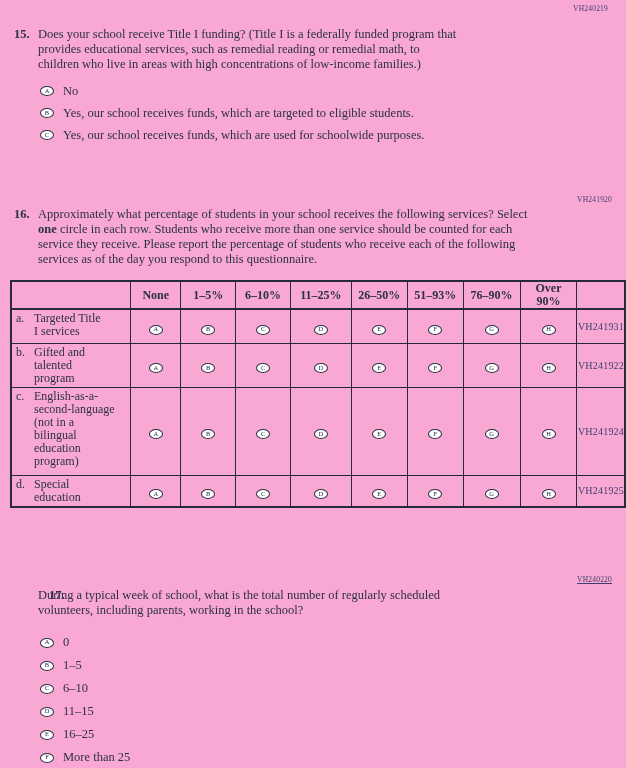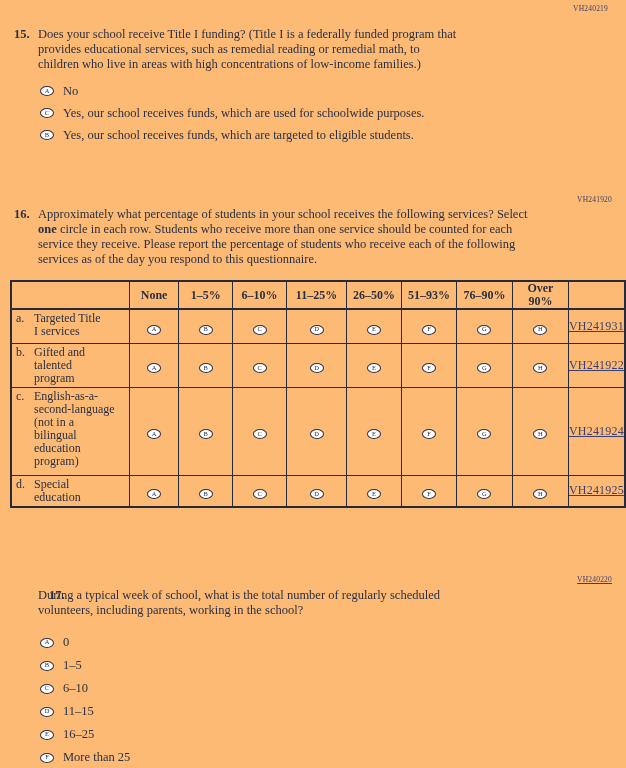--- a/index.html
+++ b/index.html
@@ -1,18 +1,18 @@
 <!DOCTYPE html>
 <html><head>
 <meta charset="utf-8">
 <style>
   * { margin:0; padding:0; box-sizing:border-box; }
   body { background:#ffffff; }
   .page {
-    position:relative; width:626px; height:768px; background:#fdba74;
+    position:relative; width:626px; height:768px; background:#f9a8d4;
     font-family:"Liberation Serif", serif; color:#2a3045; overflow:hidden;
   }
   .fcode {
     position:absolute; font-size:7.5px; color:#3b3e6e; letter-spacing:.2px;
     font-family:"Liberation Serif", serif;
   }
   .qnum { position:absolute; font-weight:bold; font-size:12.5px; }
   .qtext { position:absolute; font-size:12.5px; line-height:15px; }
   .pre { white-space:pre-line; }
   .opts { position:absolute; }
@@ -36,23 +36,22 @@
   .hdr {
     font-size:12px; font-weight:bold; text-align:center; vertical-align:middle;
     line-height:13px; white-space:pre-line;
   }
   .rowlab { vertical-align:top; text-align:left; }
   .rowlab .wrap { display:flex; padding:2px 1px 2px 4px; }
   .rowlet { width:18px; flex:0 0 auto; font-size:12px; line-height:13px; }
   .rowtxt { font-size:12px; line-height:13px; white-space:pre-line; }
   .bcell { text-align:center; vertical-align:middle; }
   .ccell {
-    text-align:left; vertical-align:middle; font-size:12px; color:#3b3e6e;
+    text-align:right; vertical-align:middle; font-size:10px; color:#3b3e6e;
     letter-spacing:.2px;
-    text-decoration:underline;
   }
 </style>
 </head>
 <body>
 
 <div class="page">
 
   <span class="fcode" style="top:4px; right:18px;">VH240219</span>
   <span class="qnum" style="left:14px; top:27px;">15.</span>
   <div class="qtext pre" style="left:38px; top:27px; width:566px;">Does your school receive Title I funding? (Title I is a federally funded program that
@@ -61,29 +60,29 @@
 
   <div class="opts opts-22" style="left:40px; top:80px;">
     <div class="opt">
       <span class="bubble">
           <span class="bl">A</span>
         </span>
       <span class="opt-label">No</span>
     </div>
     <div class="opt">
       <span class="bubble">
+          <span class="bl">B</span>
+        </span>
+      <span class="opt-label">Yes, our school receives funds, which are targeted to eligible students.</span>
+    </div>
+    <div class="opt">
+      <span class="bubble">
           <span class="bl">C</span>
         </span>
       <span class="opt-label">Yes, our school receives funds, which are used for schoolwide purposes.</span>
-    </div>
-    <div class="opt">
-      <span class="bubble">
-          <span class="bl">B</span>
-        </span>
-      <span class="opt-label">Yes, our school receives funds, which are targeted to eligible students.</span>
     </div>
   </div>
 
   <span class="fcode" style="top:195px; right:14px;text-align:center;">VH241920</span>
   <span class="qnum" style="left:14px; top:207px;">16.</span>
   <div class="qtext pre" style="left:38px; top:207px; width:582px;"><span>Approximately what percentage of students in your school receives the following services? Select
 </span><b>one</b><span> circle in each row. Students who receive more than one service should be counted for each
 service they receive. Please report the percentage of students who receive each of the following
 services as of the day you respond to this questionnaire.</span></div>
 

